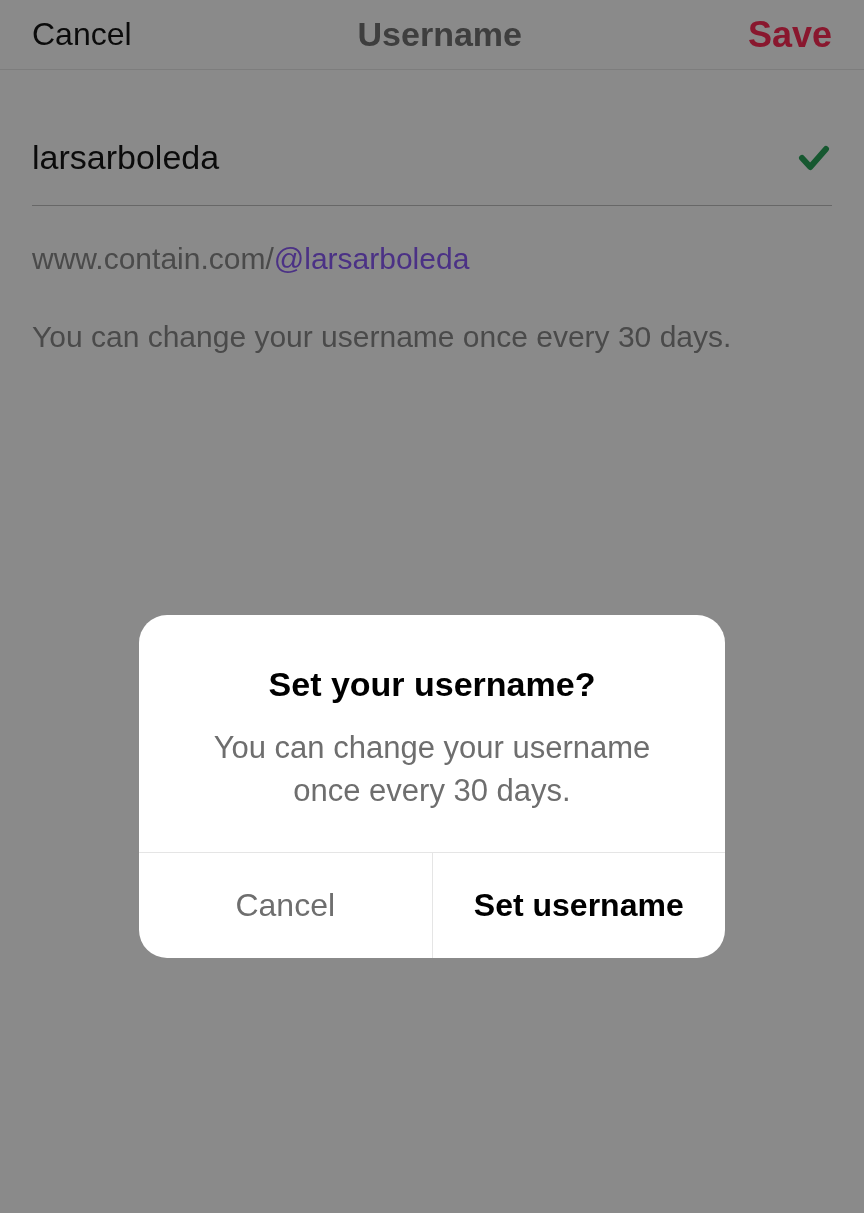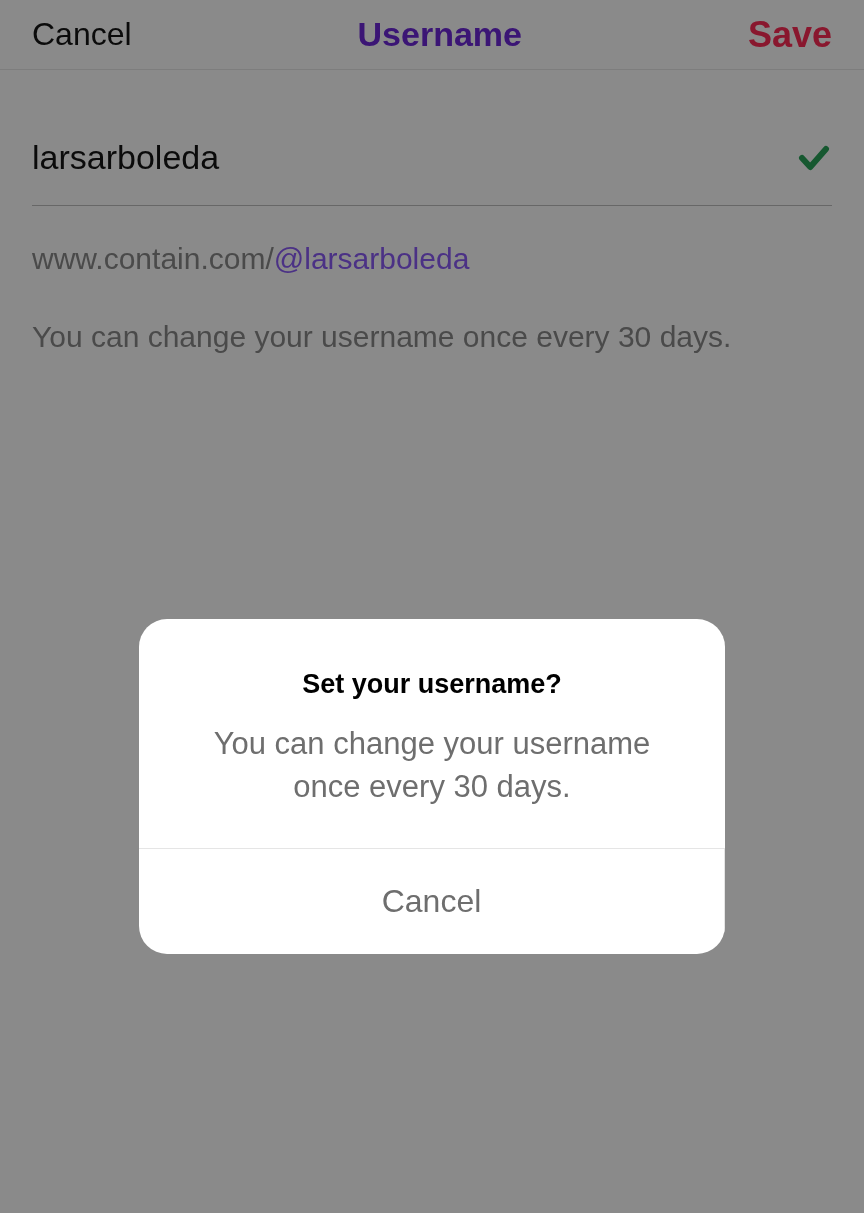--- a/index.html
+++ b/index.html
@@ -24,21 +24,21 @@
       border-bottom: 1px solid #e8e8e8;
     }
     .header-cancel {
       font-size: 32px;
       color: #161616;
       font-weight: 400;
     }
     .header-title {
       font-size: 34px;
       font-weight: 700;
-      color: #6d28d9;
+      color: #737373;
     }
     .header-save {
       font-size: 36px;
       font-weight: 600;
       color: #fe2c55;
     }
     .main {
       padding: 68px 32px 0 32px;
     }
     .username-row {
@@ -95,21 +95,21 @@
       width: 586px;
       background: #ffffff;
       border-radius: 28px;
       overflow: hidden;
     }
     .dialog-body {
       padding: 50px 40px 40px 40px;
       text-align: center;
     }
     .dialog-title {
-      font-size: 27px;
+      font-size: 34px;
       font-weight: 700;
       color: #000000;
     }
     .dialog-message {
       margin-top: 22px;
       font-size: 31px;
       line-height: 1.4;
       color: #6e6e6e;
       padding: 0 20px;
     }
@@ -163,15 +163,16 @@
 </div>
 
 <div class="overlay">
   <div class="dialog">
     <div class="dialog-body">
       <div class="dialog-title">Set your username?</div>
       <div class="dialog-message">You can change your username once every 30 days.</div>
     </div>
     <div class="dialog-actions">
       <div class="dialog-btn dialog-btn-cancel">Cancel</div>
+      <div class="dialog-btn dialog-btn-confirm">Set username</div>
     </div>
   </div>
 </div>
 
 </body></html>

